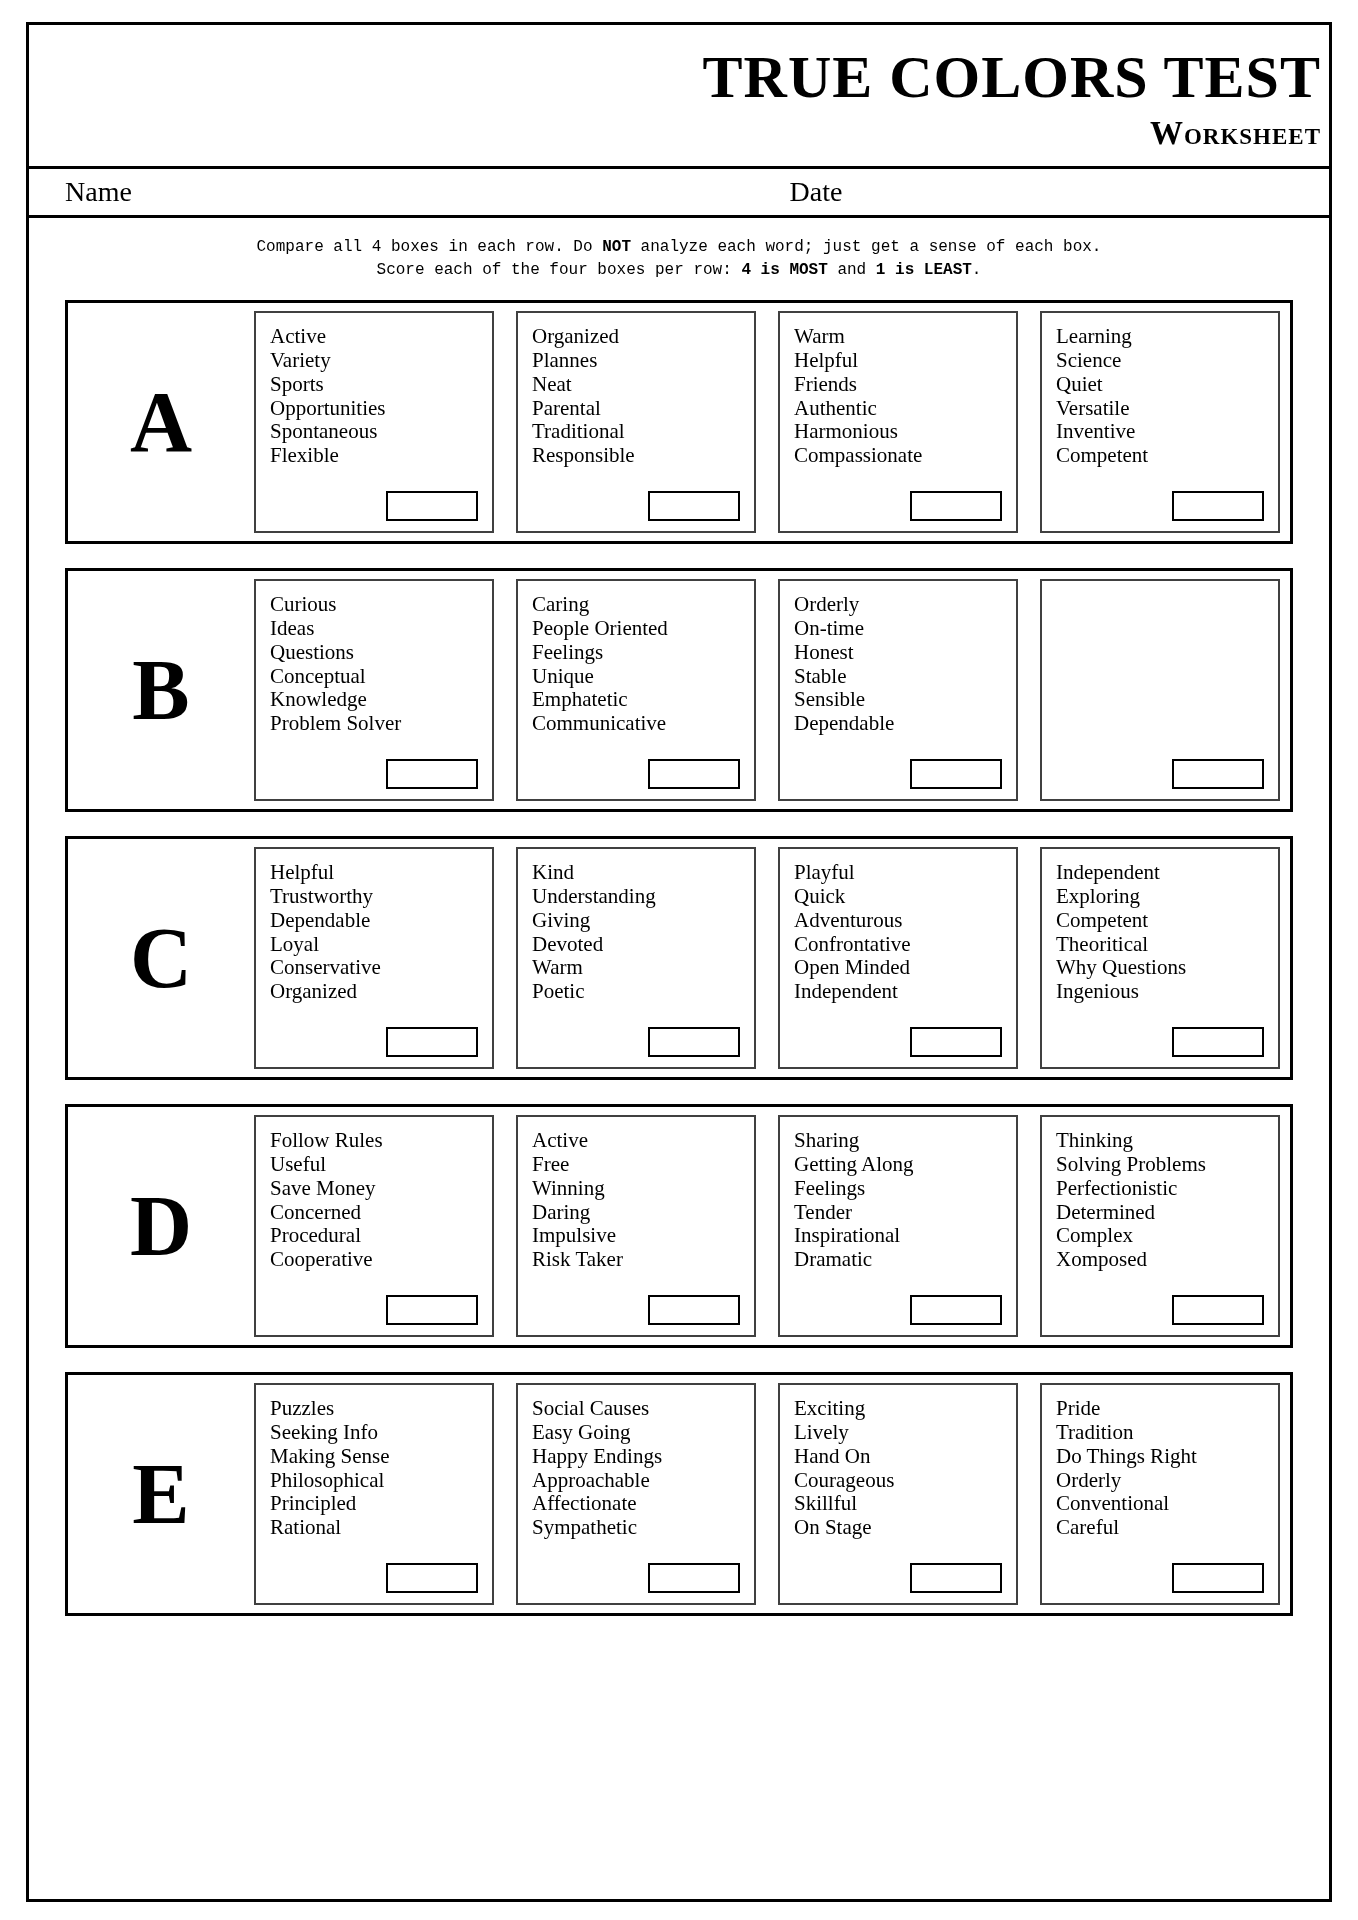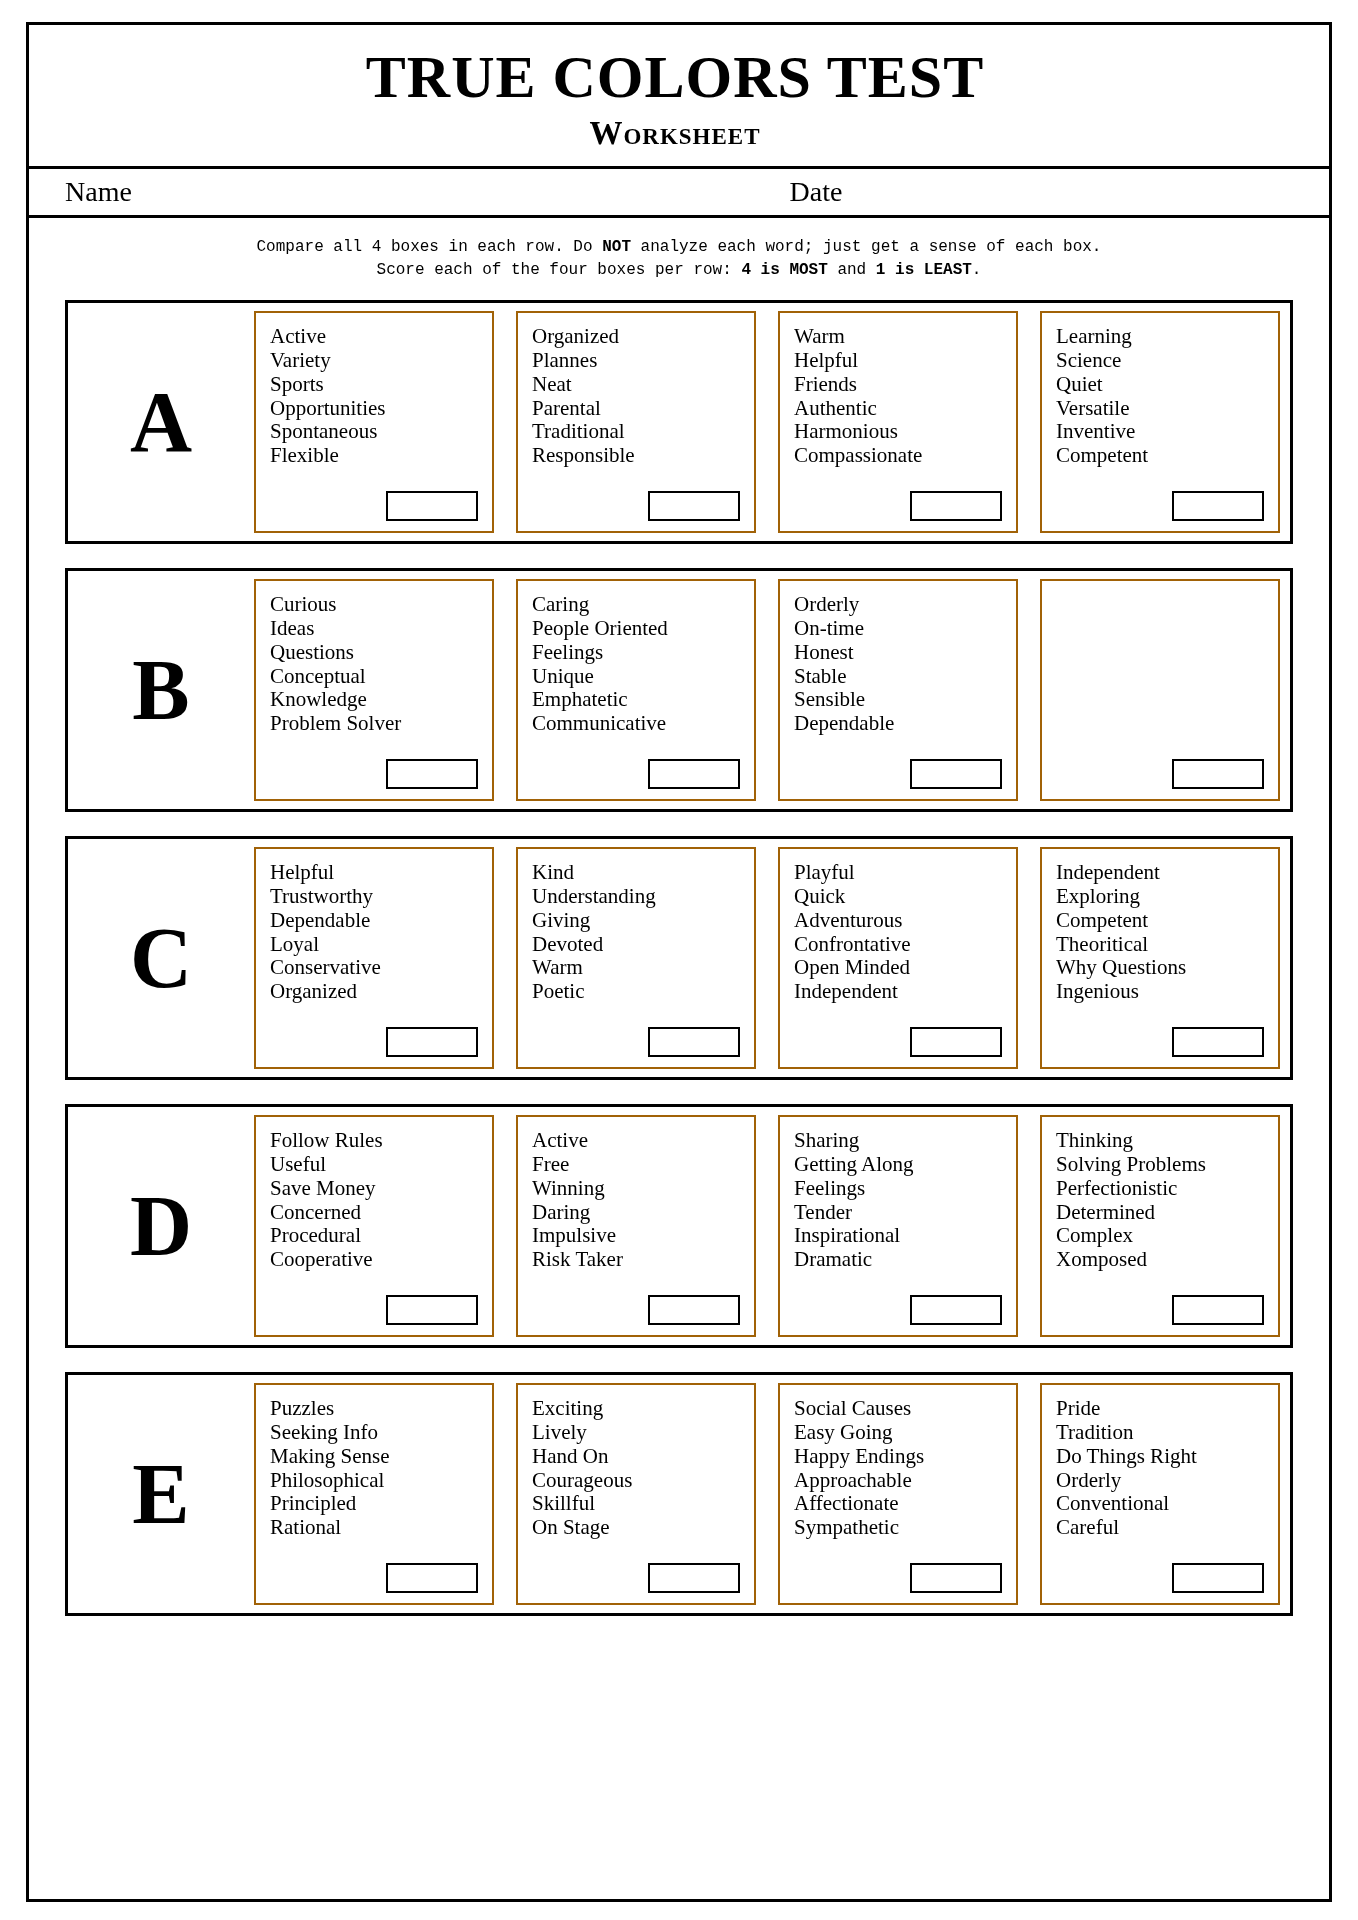--- a/index.html
+++ b/index.html
@@ -25,21 +25,21 @@
     width: 100%;
     height: 100%;
     border: 3px solid #000;
     display: flex;
     flex-direction: column;
   }
   
   .title-block {
     border-bottom: 3px solid #000;
     padding: 22px 8px 14px 0;
-    text-align: center;
+    text-align: right;
   }
   .main-title {
     font-size: 60px;
     font-weight: bold;
     letter-spacing: 1px;
     line-height: 1.0;
   }
   .sub-title {
     font-size: 33px;
     font-weight: bold;
@@ -95,21 +95,21 @@
     font-family: "Liberation Serif", serif;
   }
   .boxes {
     flex: 1;
     display: flex;
     gap: 22px;
     align-items: stretch;
   }
   .word-box {
     flex: 1;
-    border: 2px solid #a16207;
+    border: 2px solid #404040;
     box-sizing: border-box;
     position: relative;
     padding: 12px 0 16px 14px;
   }
   .word-box ul {
     list-style: none;
     margin: 0;
     padding: 0;
   }
   .word-box li {
@@ -351,42 +351,42 @@
                 <li>Seeking Info</li>
                 <li>Making Sense</li>
                 <li>Philosophical</li>
                 <li>Principled</li>
                 <li>Rational</li>
               </ul>
               <div class="score-box"></div>
             </div>
             <div class="word-box">
               <ul>
+                <li>Social Causes</li>
+                <li>Easy Going</li>
+                <li>Happy Endings</li>
+                <li>Approachable</li>
+                <li>Affectionate</li>
+                <li>Sympathetic</li>
+              </ul>
+              <div class="score-box"></div>
+            </div>
+            <div class="word-box">
+              <ul>
                 <li>Exciting</li>
                 <li>Lively</li>
                 <li>Hand On</li>
                 <li>Courageous</li>
                 <li>Skillful</li>
                 <li>On Stage</li>
               </ul>
               <div class="score-box"></div>
             </div>
             <div class="word-box">
               <ul>
-                <li>Social Causes</li>
-                <li>Easy Going</li>
-                <li>Happy Endings</li>
-                <li>Approachable</li>
-                <li>Affectionate</li>
-                <li>Sympathetic</li>
-              </ul>
-              <div class="score-box"></div>
-            </div>
-            <div class="word-box">
-              <ul>
                 <li>Pride</li>
                 <li>Tradition</li>
                 <li>Do Things Right</li>
                 <li>Orderly</li>
                 <li>Conventional</li>
                 <li>Careful</li>
               </ul>
               <div class="score-box"></div>
             </div>
           </div>

